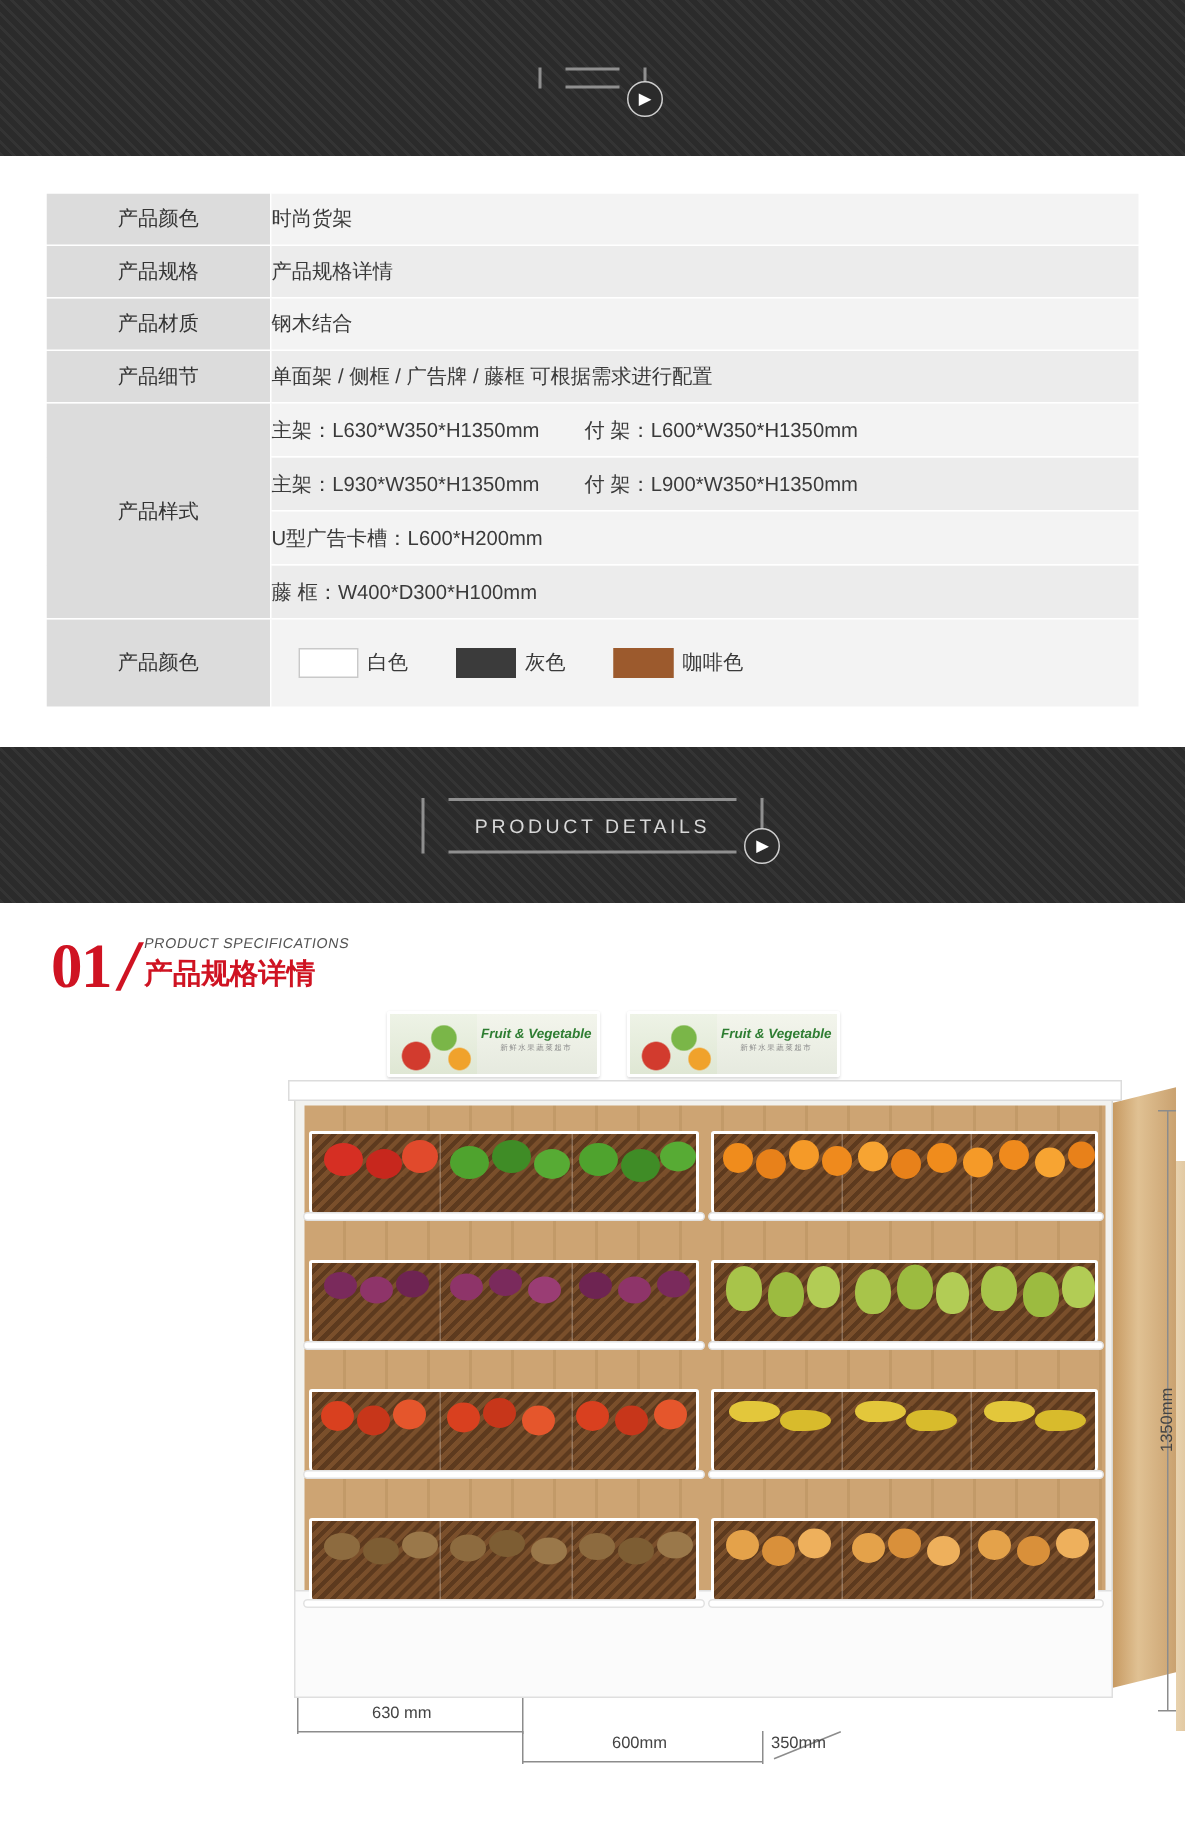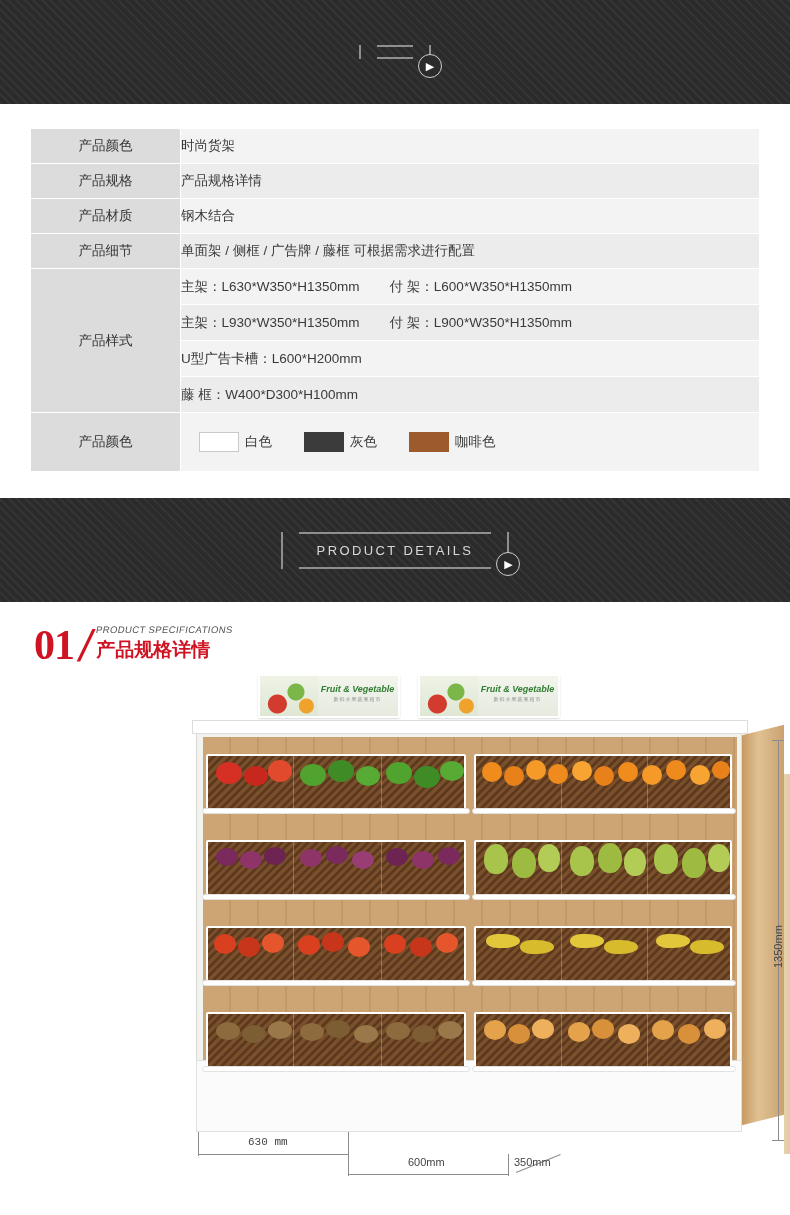--- a/index.html
+++ b/index.html
@@ -533,21 +533,21 @@
     </div>
 
     <div class="dim-line" style="left:778px; top:72px; width:1px; height:400px;"></div>
     <div class="dim-line" style="left:772px; top:72px; width:12px; height:1px;"></div>
     <div class="dim-line" style="left:772px; top:472px; width:12px; height:1px;"></div>
     <div class="dim-v-label" style="left:772px; top:300px;">1350mm</div>
 
     <div class="dim-line" style="left:198px; top:464px; width:1px; height:24px;"></div>
     <div class="dim-line" style="left:348px; top:464px; width:1px; height:24px;"></div>
     <div class="dim-line" style="left:198px; top:486px; width:150px; height:1px;"></div>
-    <div class="dim-label" style="left:248px; top:468px;font-family:Liberation Mono, monospace;">630 mm</div>
+    <div class="dim-label" style="left:248px; top:468px;">630 mm</div>
 
     <div class="dim-line" style="left:348px; top:486px; width:1px; height:22px;"></div>
     <div class="dim-line" style="left:508px; top:486px; width:1px; height:22px;"></div>
     <div class="dim-line" style="left:348px; top:506px; width:160px; height:1px;"></div>
     <div class="dim-label" style="left:408px; top:488px;">600mm</div>
 
     <div class="dim-line" style="left:516px; top:504px; width:48px; height:1px; transform:rotate(-22deg); transform-origin:left center;"></div>
     <div class="dim-label" style="left:514px; top:488px;">350mm</div>
   </div>
 

